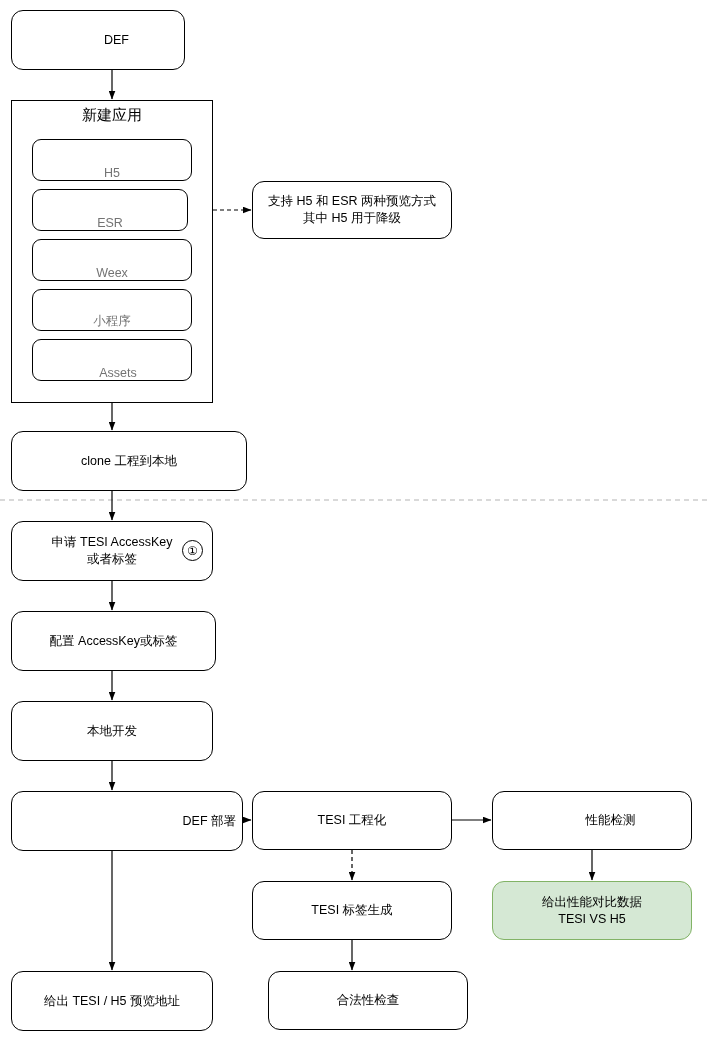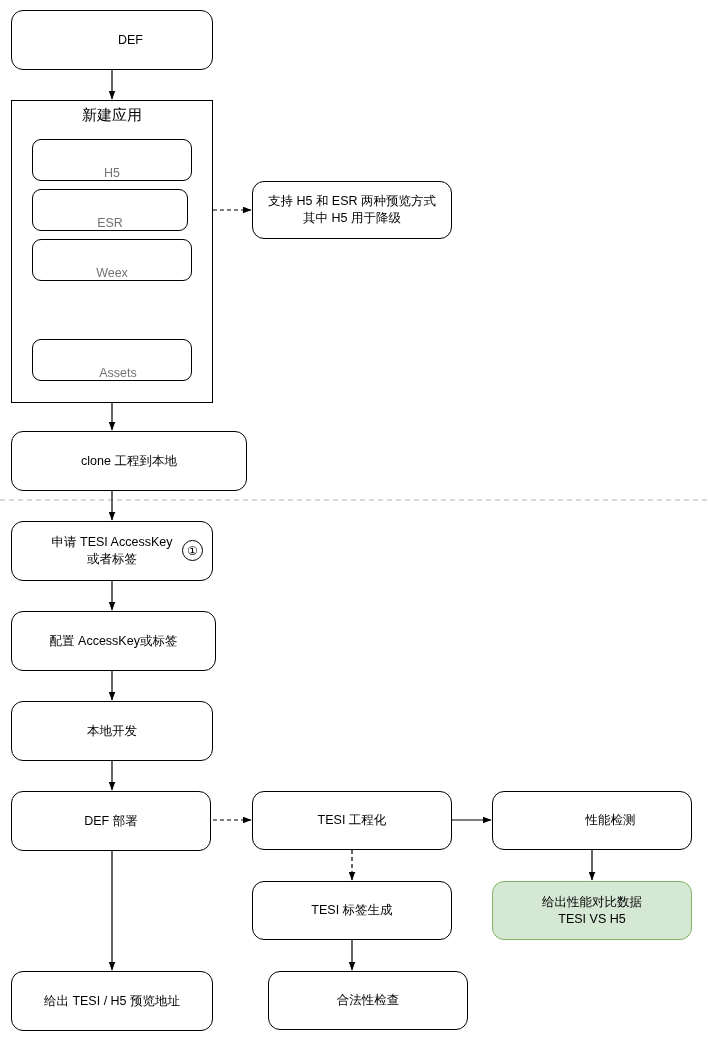--- a/index.html
+++ b/index.html
@@ -123,36 +123,39 @@
 
     <line x1="352" y1="850" x2="352" y2="880" stroke="#000000" stroke-width="1.2" stroke-dasharray="4 3" marker-end="url(#arrowhead)"></line>
 
     <line x1="452" y1="820" x2="491" y2="820" stroke="#000000" stroke-width="1.2" marker-end="url(#arrowhead)"></line>
 
     <line x1="352" y1="940" x2="352" y2="970" stroke="#000000" stroke-width="1.2" marker-end="url(#arrowhead)"></line>
 
     <line x1="592" y1="850" x2="592" y2="880" stroke="#000000" stroke-width="1.2" marker-end="url(#arrowhead)"></line>
   </svg>
 
-  <div class="node" style="left:11px; top:10px; width:202px; height:60px;padding-left:43px;">
+  <div class="node" style="left:11px; top:10px; width:174px; height:60px;padding-left:43px;">
     <span class="nlabel">DEF</span>
   </div>
 
   <div class="node container" style="left:11px; top:100px; width:202px; height:303px;">
     <div class="container-label" style="top:5px;">新建应用</div>
   </div>
 
   <div class="sub-node" style="left:32px; top:139px; width:160px; height:42px;">
     <span class="nlabel">H5</span>
   </div>
   <div class="sub-node" style="left:32px; top:189px; width:156px; height:42px;">
     <span class="nlabel">ESR</span>
   </div>
   <div class="sub-node" style="left:32px; top:239px; width:160px; height:42px;">
     <span class="nlabel">Weex</span>
+  </div>
+  <div class="sub-node" style="left:32px; top:289px; width:160px; height:42px;">
+    <span class="nlabel">小程序</span>
   </div>
   <div class="sub-node" style="left:32px; top:339px; width:160px; height:42px;padding-left:12px;">
     <span class="nlabel">Assets</span>
   </div>
 
   <div class="node" style="left:252px; top:181px; width:200px; height:58px;">
     <span class="nlabel">支持 H5 和 ESR 两种预览方式
 其中 H5 用于降级</span>
   </div>
 
@@ -169,21 +172,21 @@
   </div>
 
   <div class="node" style="left:11px; top:611px; width:205px; height:60px;">
     <span class="nlabel">配置 AccessKey或标签</span>
   </div>
 
   <div class="node" style="left:11px; top:701px; width:202px; height:60px;">
     <span class="nlabel">本地开发</span>
   </div>
 
-  <div class="node" style="left:11px; top:791px; width:200px; height:60px;">
+  <div class="node" style="left:11px; top:791px; width:232px; height:60px;justify-content:flex-end;">
     <span class="nlabel">DEF 部署</span>
   </div>
 
   <div class="node" style="left:11px; top:971px; width:202px; height:60px;">
     <span class="nlabel">给出 TESI / H5 预览地址</span>
   </div>
 
   <div class="node" style="left:252px; top:791px; width:200px; height:59px;">
     <span class="nlabel">TESI 工程化</span>
   </div>

